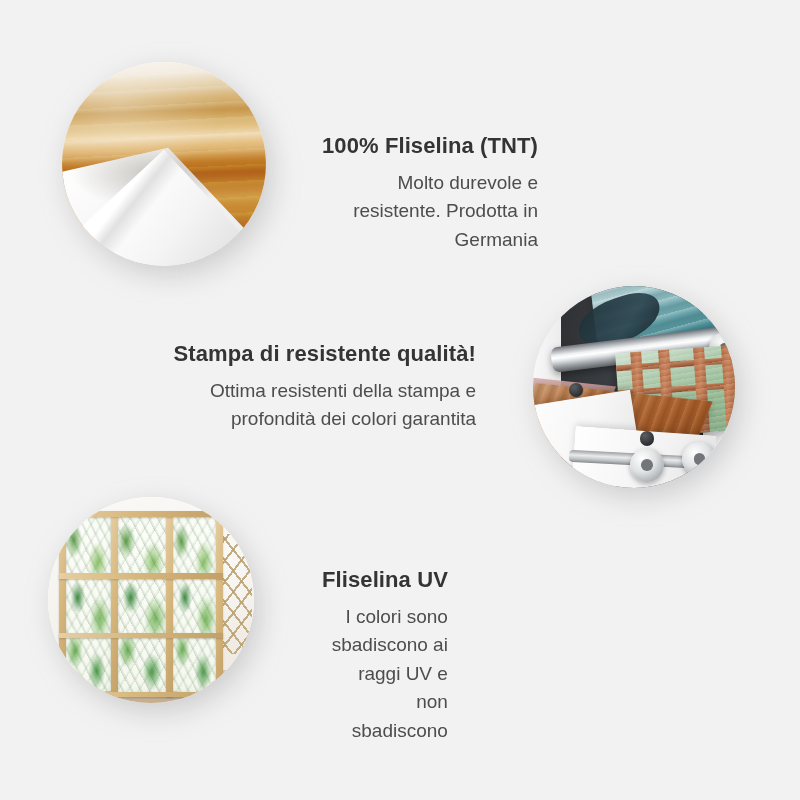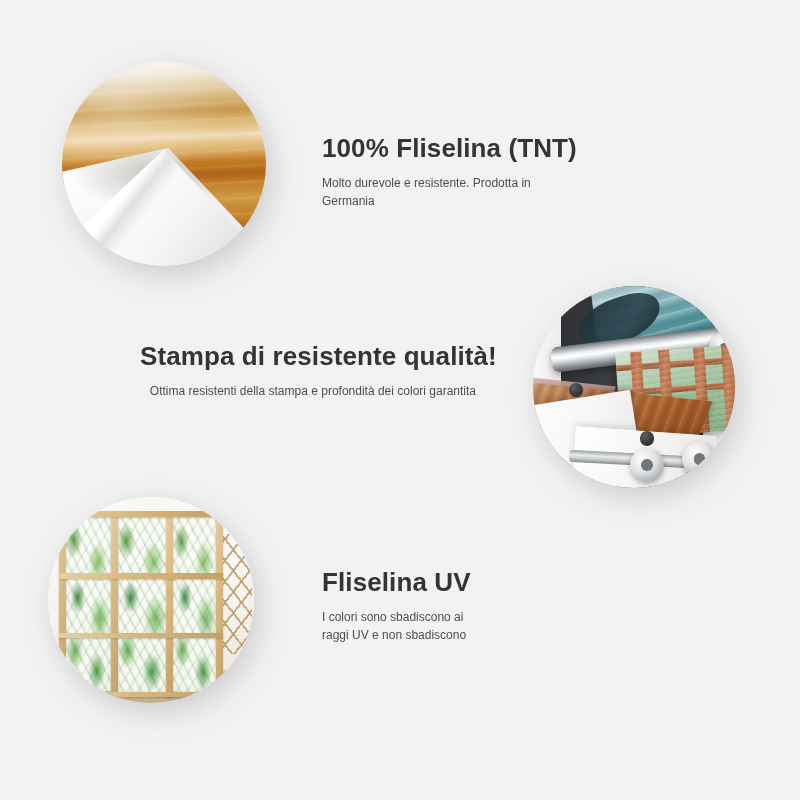--- a/index.html
+++ b/index.html
@@ -36,34 +36,35 @@
     position:absolute;
     inset:0;
     border-radius:50%;
     overflow:hidden;
     background:#ffffff;
   }
 
   
   .text-block { position:absolute; }
   .feature-title {
-    font-size:26px;
+    font-size:22px;
     font-weight:bold;
     color:#343434;
     letter-spacing:0.1px;
     line-height:1.25;
     white-space:nowrap;
   }
   .feature-desc {
-    font-size:12px;
+    font-size:19px;
     font-weight:normal;
     color:#4d4d4d;
     line-height:1.5;
     margin-top:9px;
     max-width:330px;
+    text-align:right;
   }
   .align-right { text-align:right; }
   .align-right .feature-desc { margin-left:auto; }
 
   
   #c1 { left:62px; top:62px; width:204px; height:204px; }
   .wp-base {
     position:absolute; inset:0;
     background:
       linear-gradient(178deg,

